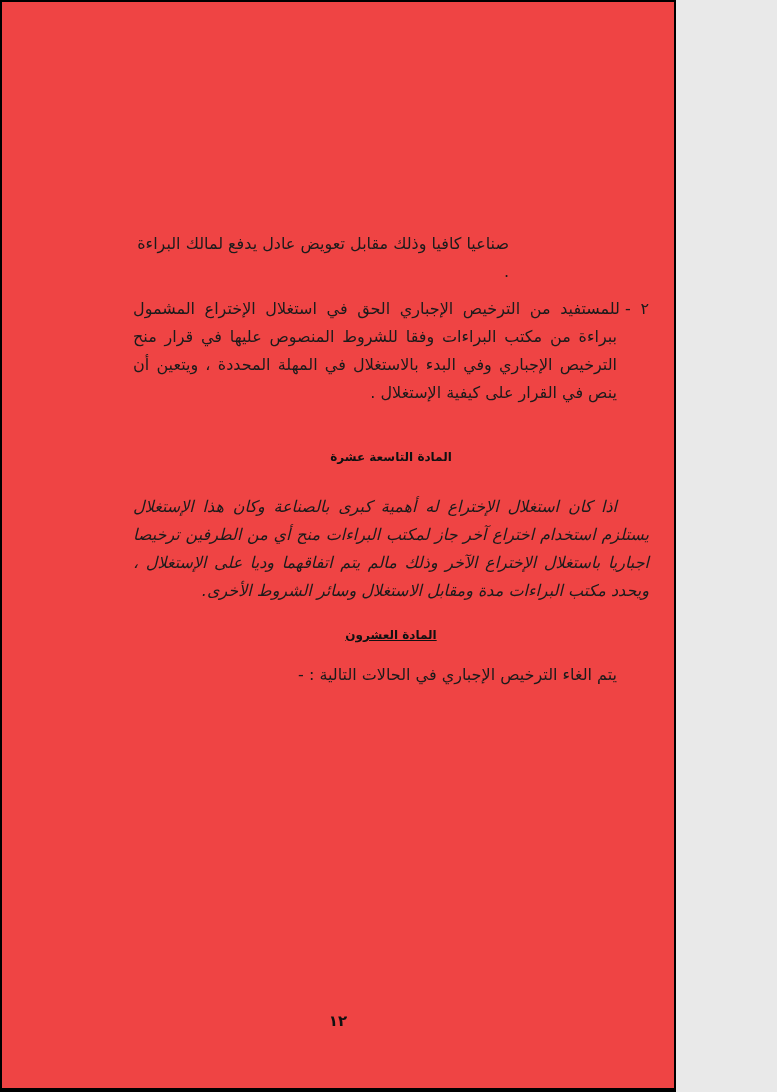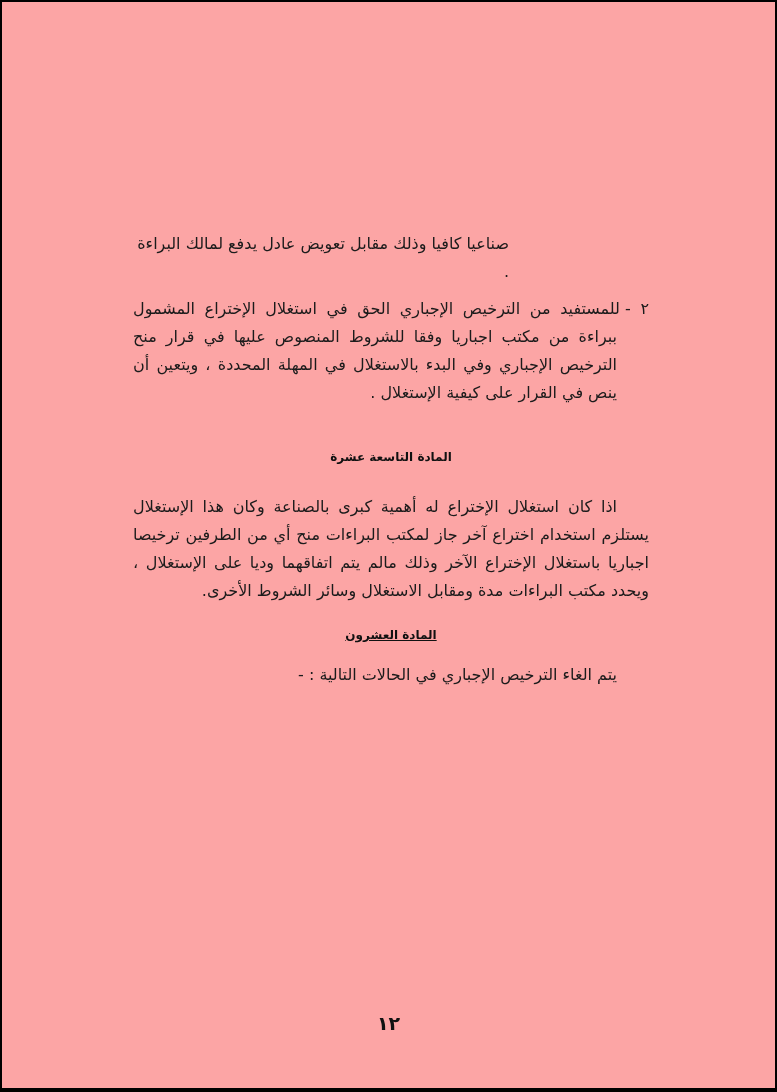--- a/index.html
+++ b/index.html
@@ -4,23 +4,23 @@
 <style>
   * { margin: 0; padding: 0; box-sizing: border-box; }
   html, body { background: #e9e9e9; }
   body {
     font-family: "DejaVu Sans", sans-serif;
     width: 777px; height: 1092px;
     margin: 0;
   }
   .page {
     position: relative;
-    width: 777px;
+    width: 676px;
     height: 1092px;
-    background: #fca5a5;
+    background: #ef4444;
     border: 2px solid #000;
     border-bottom-width: 4px;
     overflow: hidden;
   }
   .content {
     position: absolute;
     top: 228px;
     left: 131px;
     width: 516px;
     direction: rtl;
@@ -48,48 +48,49 @@
     font-weight: bold;
     font-size: 12px;
     text-align: center;
     text-indent: 0;
     color: #111;
   }
   .t19 { margin: 36px 0 22px 0; }
   .t20 { margin: 16px 0 12px 0; text-decoration: underline; }
   .body-para {
     text-indent: 32px;
+    font-style: italic;
   }
   .intro-line {
     text-indent: 32px;
     text-align: right;
     margin-bottom: 13px;
   }
   .page-number {
     position: absolute;
     top: 1010px;
     left: 0;
     width: 100%;
     text-align: center;
     direction: rtl;
-    font-size: 19px;
+    font-size: 15px;
     font-weight: bold;
     color: #111;
   }
 </style>
 </head>
 <body>
 
 <div class="page">
   <div class="content">
 
     <p class="continuation">صناعيا كافيا وذلك مقابل تعويض عادل يدفع لمالك البراءة .</p>
 
     <div class="list-item">
-      <span class="marker">٢ -</span><span>للمستفيد من الترخيص الإجباري الحق في استغلال الإختراع المشمول ببراءة من مكتب اجباريا وفقا للشروط المنصوص عليها في قرار منح الترخيص الإجباري وفي البدء بالاستغلال في المهلة المحددة ، ويتعين أن ينص في القرار على كيفية الإستغلال .</span>
+      <span class="marker">٢ -</span><span>للمستفيد من الترخيص الإجباري الحق في استغلال الإختراع المشمول ببراءة من مكتب البراءات وفقا للشروط المنصوص عليها في قرار منح الترخيص الإجباري وفي البدء بالاستغلال في المهلة المحددة ، ويتعين أن ينص في القرار على كيفية الإستغلال .</span>
     </div>
 
 
     <h2 class="article-title t19">المادة التاسعة عشرة</h2>
 
     <p class="body-para">اذا كان استغلال الإختراع له أهمية كبرى بالصناعة وكان هذا الإستغلال يستلزم استخدام اختراع آخر جاز لمكتب البراءات منح أي من الطرفين ترخيصا اجباريا باستغلال الإختراع الآخر وذلك مالم يتم اتفاقهما وديا على الإستغلال ، ويحدد مكتب البراءات مدة ومقابل الاستغلال وسائر الشروط الأخرى.</p>
 
     <h2 class="article-title t20">المادة العشرون</h2>
 
     <p class="intro-line">يتم الغاء الترخيص الإجباري في الحالات التالية : -</p>

